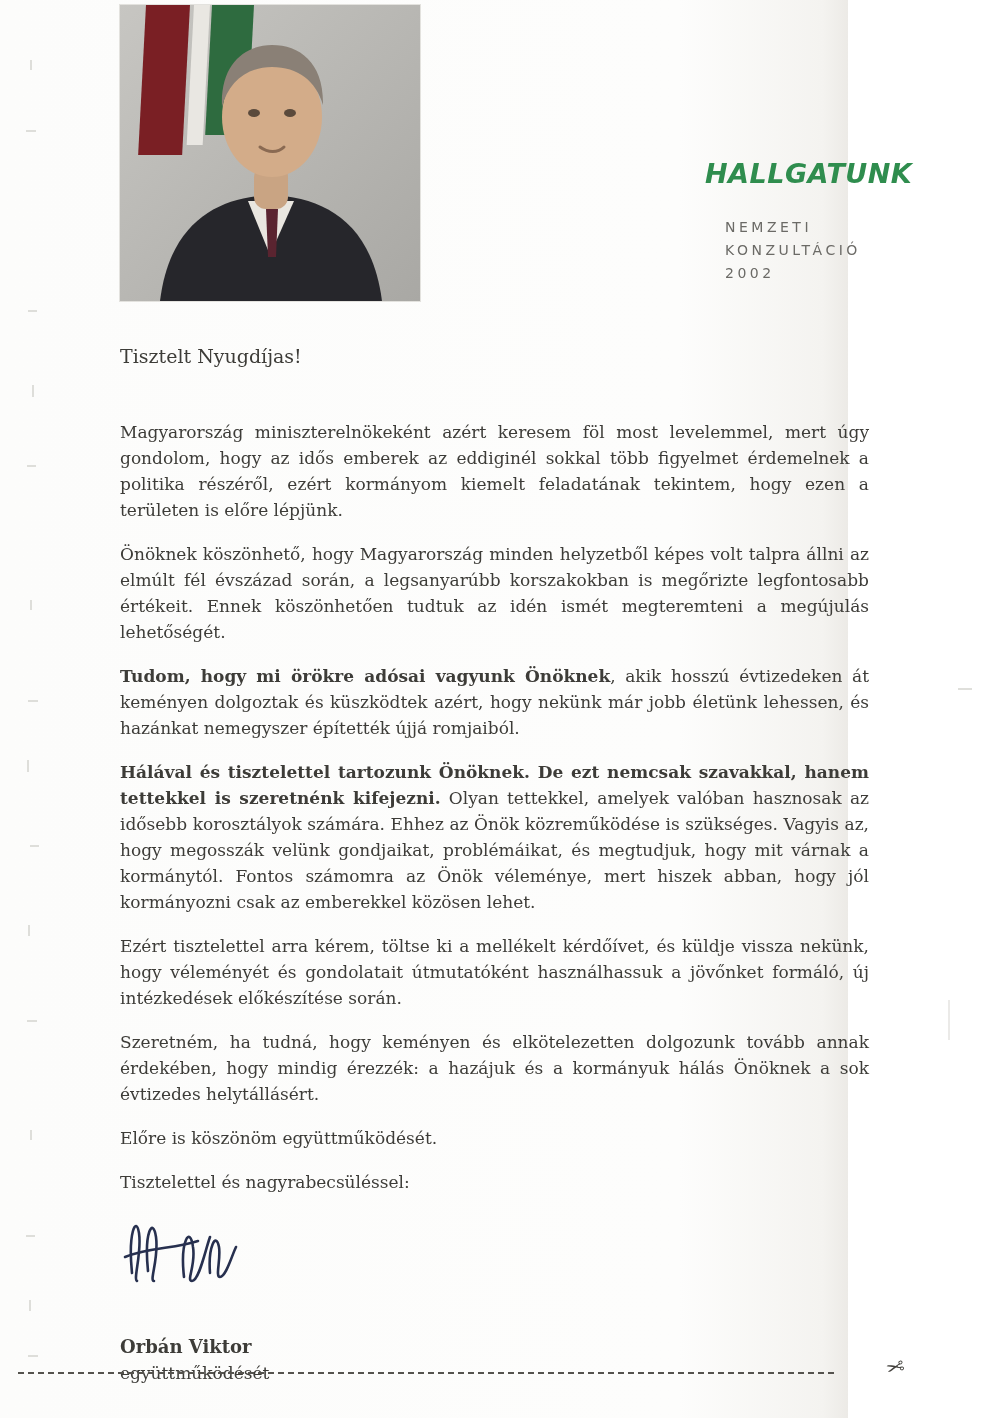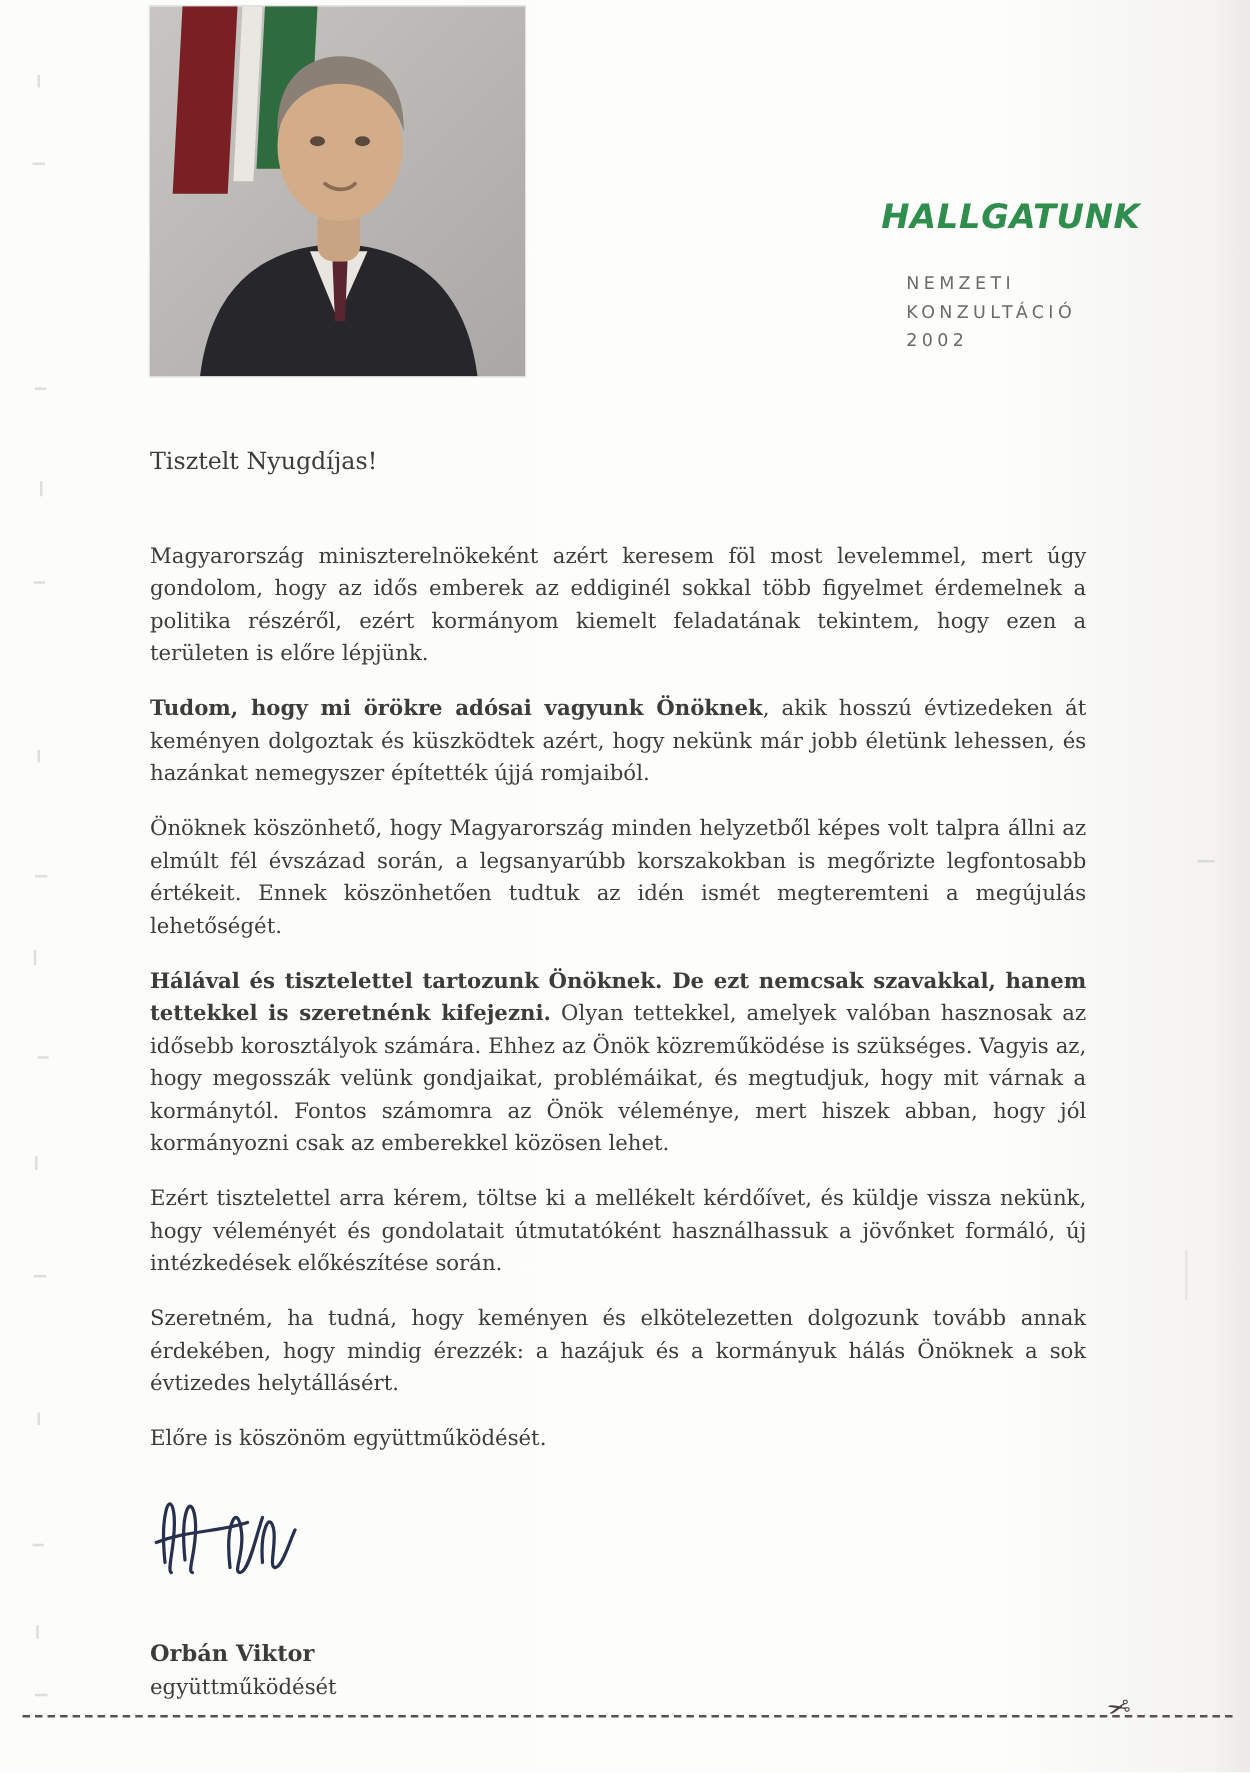--- a/index.html
+++ b/index.html
@@ -4,21 +4,21 @@
 <style>
   html,body{margin:0;padding:0;}
   body{
     width:1000px;height:1418px;
     font-family:"DejaVu Serif", serif;
     background:#ffffff;
     overflow:hidden;
   }
   .page{
     position:relative;
-    width:1000px;height:1418px;
+    width:848px;height:1418px;
     background:linear-gradient(90deg,#fcfcfb 0%, #fdfdfc 80%, #f4f3f0 97%, #eceae6 100%);
     color:#3d3c38;
   }
   
   .mark{position:absolute;background:transparent;border-left:2px solid #d2d1cc;opacity:.7;}
   .mark.h{border-left:none;border-top:2px solid #d2d1cc;}
   
   .photo{
     position:absolute;left:120px;top:5px;width:300px;height:296px;
     box-shadow:0 0 0 1px #e3e2de;
@@ -35,21 +35,21 @@
   .program{
     margin-top:26px;
     font-family:"DejaVu Sans", sans-serif;
     font-size:14px;color:#6b6a66;letter-spacing:3.5px;line-height:23px;margin-left:20px;
   }
   
   .content{
     position:absolute;left:120px;top:345px;width:765px;
   }
   .salutation{
-    font-size:19px;margin:13px 0 52px 0;
+    font-size:19px;margin:0 0 52px 0;
   }
   .para{
     font-size:17px;line-height:26px;margin:0 16px 18px 0;
     text-align:justify;
   }
   .para strong{font-weight:bold;}
   .closing{
     font-size:17px;line-height:26px;margin:8px 0 10px 0;
   }
   .signature{
@@ -133,32 +133,33 @@
       <div>KONZULTÁCIÓ</div>
       <div>2002</div>
     </div>
   </div>
 
   <div class="content">
     <p class="salutation">Tisztelt Nyugdíjas!</p>
 
     <p class="para"><strong></strong><span>Magyarország miniszterelnökeként azért keresem föl most levelemmel, mert úgy gondolom, hogy az idős emberek az eddiginél sokkal több figyelmet érdemelnek a politika részéről, ezért kormányom kiemelt feladatának tekintem, hogy ezen a területen is előre lépjünk.</span></p>
 
+    <p class="para"><strong></strong><span>Önöknek köszönhető, hogy Magyarország minden helyzetből képes volt talpra állni az elmúlt fél évszázad során, a legsanyarúbb korszakokban is megőrizte legfontosabb értékeit. Ennek köszönhetően tudtuk az idén ismét megteremteni a megújulás lehetőségét.</span></p>
+
     <p class="para"><strong>Tudom, hogy mi örökre adósai vagyunk Önöknek</strong><span>, akik hosszú évtizedeken át keményen dolgoztak és küszködtek azért, hogy nekünk már jobb életünk lehessen, és hazánkat nemegyszer építették újjá romjaiból.</span></p>
-
-    <p class="para"><strong></strong><span>Önöknek köszönhető, hogy Magyarország minden helyzetből képes volt talpra állni az elmúlt fél évszázad során, a legsanyarúbb korszakokban is megőrizte legfontosabb értékeit. Ennek köszönhetően tudtuk az idén ismét megteremteni a megújulás lehetőségét.</span></p>
 
     <p class="para"><strong>Hálával és tisztelettel tartozunk Önöknek. De ezt nemcsak szavakkal, hanem tettekkel is szeretnénk kifejezni.</strong><span> Olyan tettekkel, amelyek valóban hasznosak az idősebb korosztályok számára. Ehhez az Önök közreműködése is szükséges. Vagyis az, hogy megosszák velünk gondjaikat, problémáikat, és megtudjuk, hogy mit várnak a kormánytól. Fontos számomra az Önök véleménye, mert hiszek abban, hogy jól kormányozni csak az emberekkel közösen lehet.</span></p>
 
     <p class="para"><strong></strong><span>Ezért tisztelettel arra kérem, töltse ki a mellékelt kérdőívet, és küldje vissza nekünk, hogy véleményét és gondolatait útmutatóként használhassuk a jövőnket formáló, új intézkedések előkészítése során.</span></p>
 
     <p class="para"><strong></strong><span>Szeretném, ha tudná, hogy keményen és elkötelezetten dolgozunk tovább annak érdekében, hogy mindig érezzék: a hazájuk és a kormányuk hálás Önöknek a sok évtizedes helytállásért.</span></p>
 
     <p class="para"><strong></strong><span>Előre is köszönöm együttműködését.</span></p>
 
+    <p class="closing">Tisztelettel és nagyrabecsüléssel:</p>
 
     
     <svg class="signature" viewBox="0 0 120 78" xmlns="http://www.w3.org/2000/svg">
       <g fill="none" stroke="#27304f" stroke-width="2.6" stroke-linecap="round">
         <path d="M10,66 C6,26 14,8 17,26 C20,46 11,72 15,74"></path>
         <path d="M26,64 C22,24 31,10 34,30 C37,52 27,74 32,74"></path>
         <path d="M3,50 C28,40 52,42 76,34"></path>
         <path d="M62,70 C58,34 68,18 71,40 C74,58 64,74 70,74 C77,74 83,44 88,30"></path>
         <path d="M88,66 C86,40 94,24 97,40 C99,52 93,70 98,70 C104,70 110,48 114,40"></path>
       </g>

